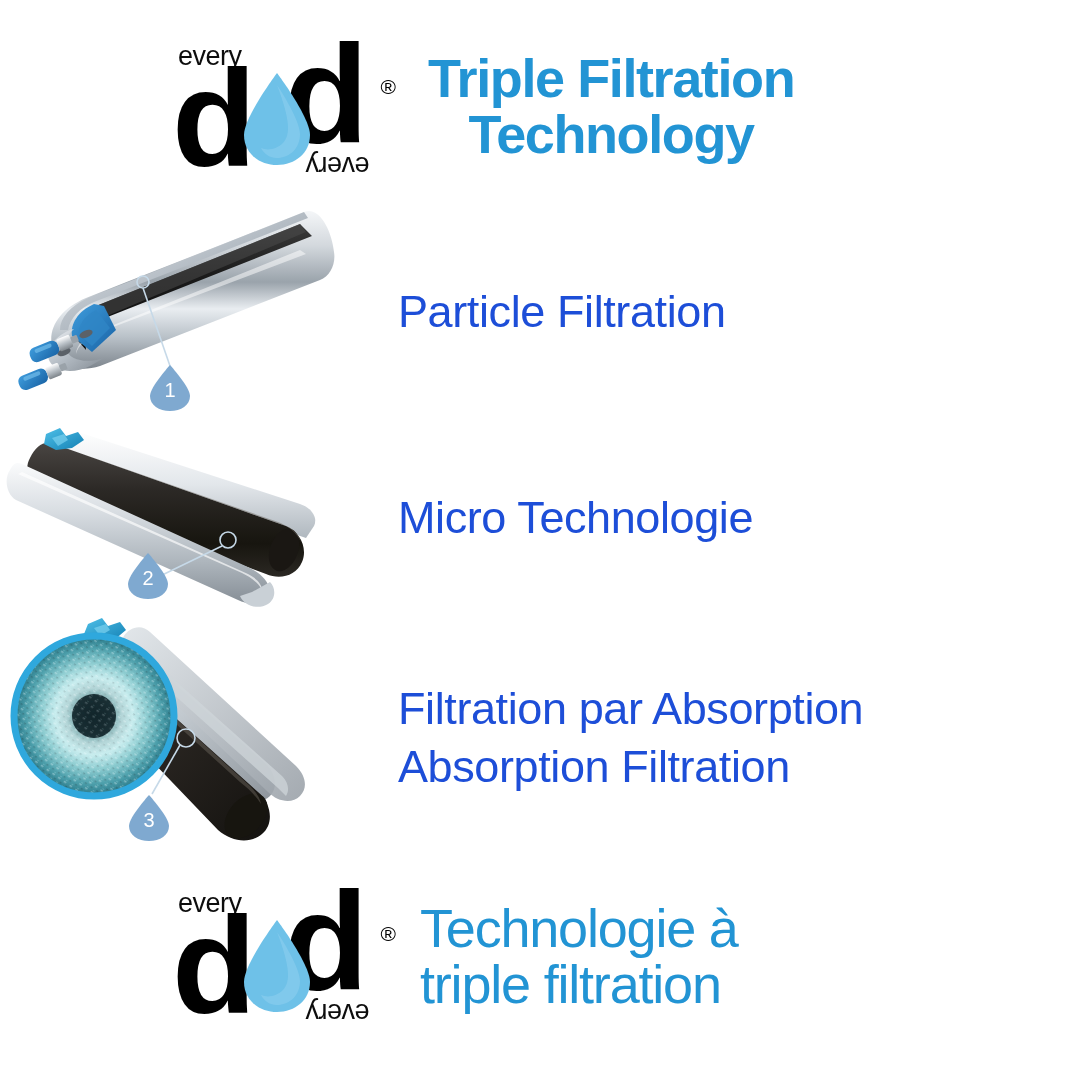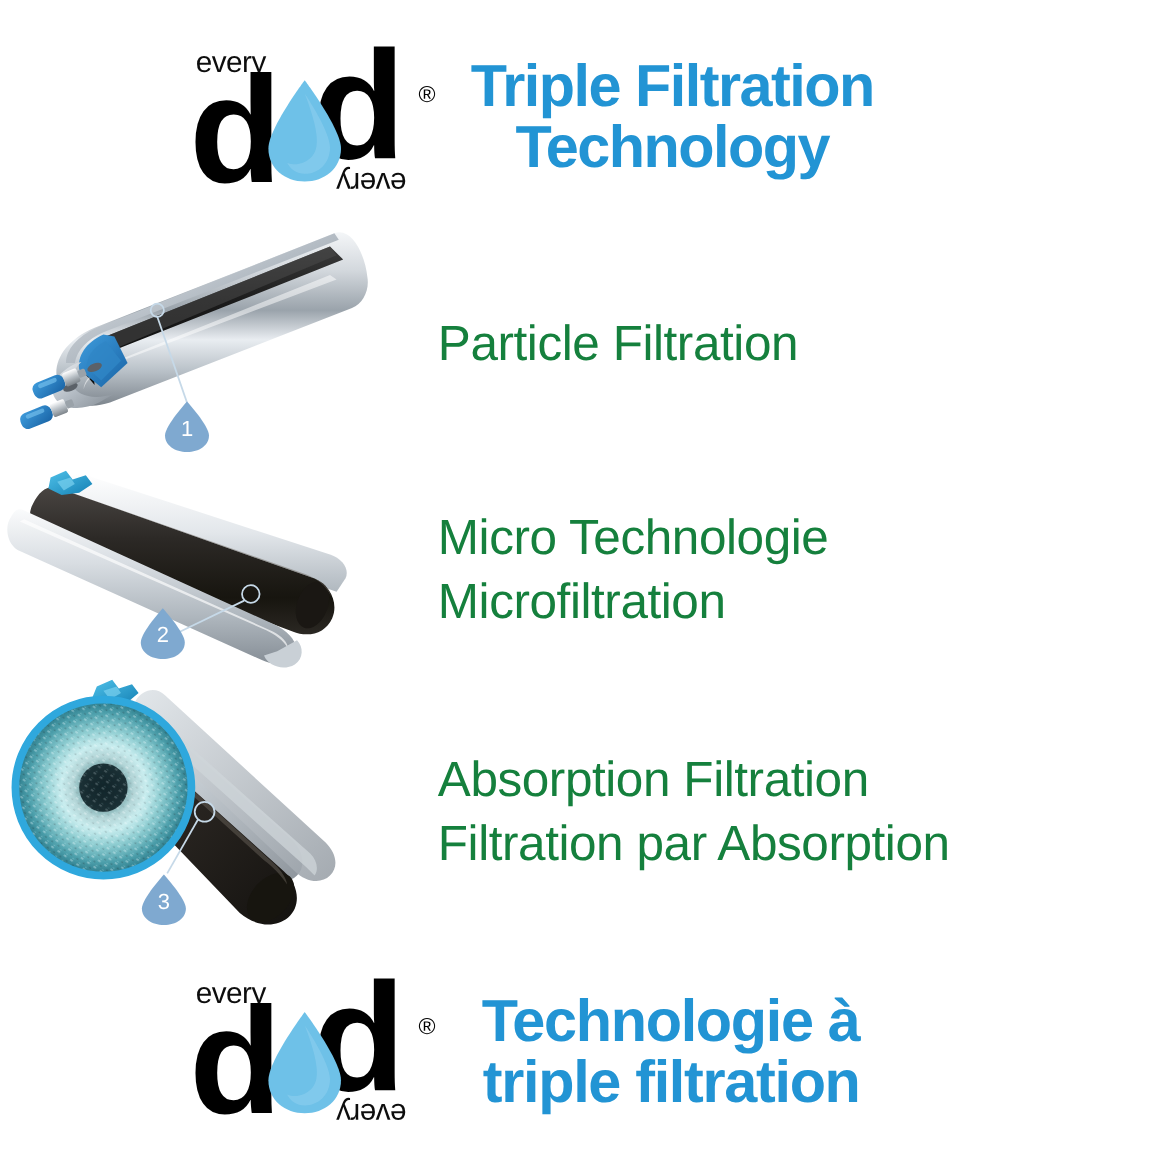--- a/index.html
+++ b/index.html
@@ -121,21 +121,21 @@
   }
   .sec-fig {
     position: relative;
     flex: 0 0 auto;
     width: 340px;
   }
   .sec-text {
     flex: 1 1 auto;
     font-size: 45px;
     line-height: 1.28;
-    color: #15803d;
+    color: #1d4ed8;
     font-weight: 400;
     letter-spacing: -0.4px;
     font-family: "Liberation Sans", sans-serif;
   }
   .sec-text .ln { display: block; white-space: nowrap; }
 
   #section-1 { top: 206px; height: 212px; }
   #section-1 .sec-text { margin-left: 58px; }
   #section-2 { top: 420px; height: 196px; }
   #section-2 .sec-text { margin-left: 58px; }
@@ -168,27 +168,27 @@
     left: 0; top: 866px;
     width: 1068px;
     height: 180px;
     display: flex;
     align-items: center;
     justify-content: flex-start;
     padding-left: 164px;
   }
   .footer .logo { flex: 0 0 auto; }
   .title-fr {
-    margin-left: 42px;
+    margin-left: 24px;
     font-size: 54px;
     line-height: 1.04;
-    font-weight: 700;
+    font-weight: 400;
     color: #2294d4;
     letter-spacing: -1.2px;
-    text-align: right;
+    text-align: left;
     font-family: "Liberation Sans", sans-serif;
     white-space: pre-line;
   }
 </style>
 </head>
 <body>
 
 <div class="page">
 
   <div class="header">
@@ -346,21 +346,20 @@
           <svg viewBox="0 0 44 48">
             <path d="M22 1 C22 1 42 23 42 32 C42 41 33 47 22 47 C11 47 2 41 2 32 C2 23 22 1 22 1 Z" fill="#7fa9d0"></path>
           </svg>
           <span>2</span>
         </div>
       </div>
     </div>
 
     <div class="sec-text">
       <span class="ln">Micro Technologie</span>
-      <span class="ln">Microfiltration</span>
     </div>
   </div>
 
   <div class="section" id="section-3">
     <div class="sec-fig">
       <div class="fig" style="height:244px;">
         <svg viewBox="0 0 340 244" style="position:absolute;left:0;top:0;width:340px;height:244px;">
           <defs>
             <linearGradient id="shellE" x1="0" y1="0" x2="1" y2="1">
               <stop offset="0" stop-color="#f2f4f6"></stop>
@@ -429,22 +428,22 @@
         <div class="badge" style="left:127px; top:178px;">
           <svg viewBox="0 0 44 48">
             <path d="M22 1 C22 1 42 23 42 32 C42 41 33 47 22 47 C11 47 2 41 2 32 C2 23 22 1 22 1 Z" fill="#7fa9d0"></path>
           </svg>
           <span>3</span>
         </div>
       </div>
     </div>
 
     <div class="sec-text">
+      <span class="ln">Filtration par Absorption</span>
       <span class="ln">Absorption Filtration</span>
-      <span class="ln">Filtration par Absorption</span>
     </div>
   </div>
 
   <div class="footer">
 
     <div class="logo">
       <div class="logo-every-top">every</div>
       <div class="logo-d">d</div>
       <div class="logo-p">p</div>
       <div class="logo-drop">

